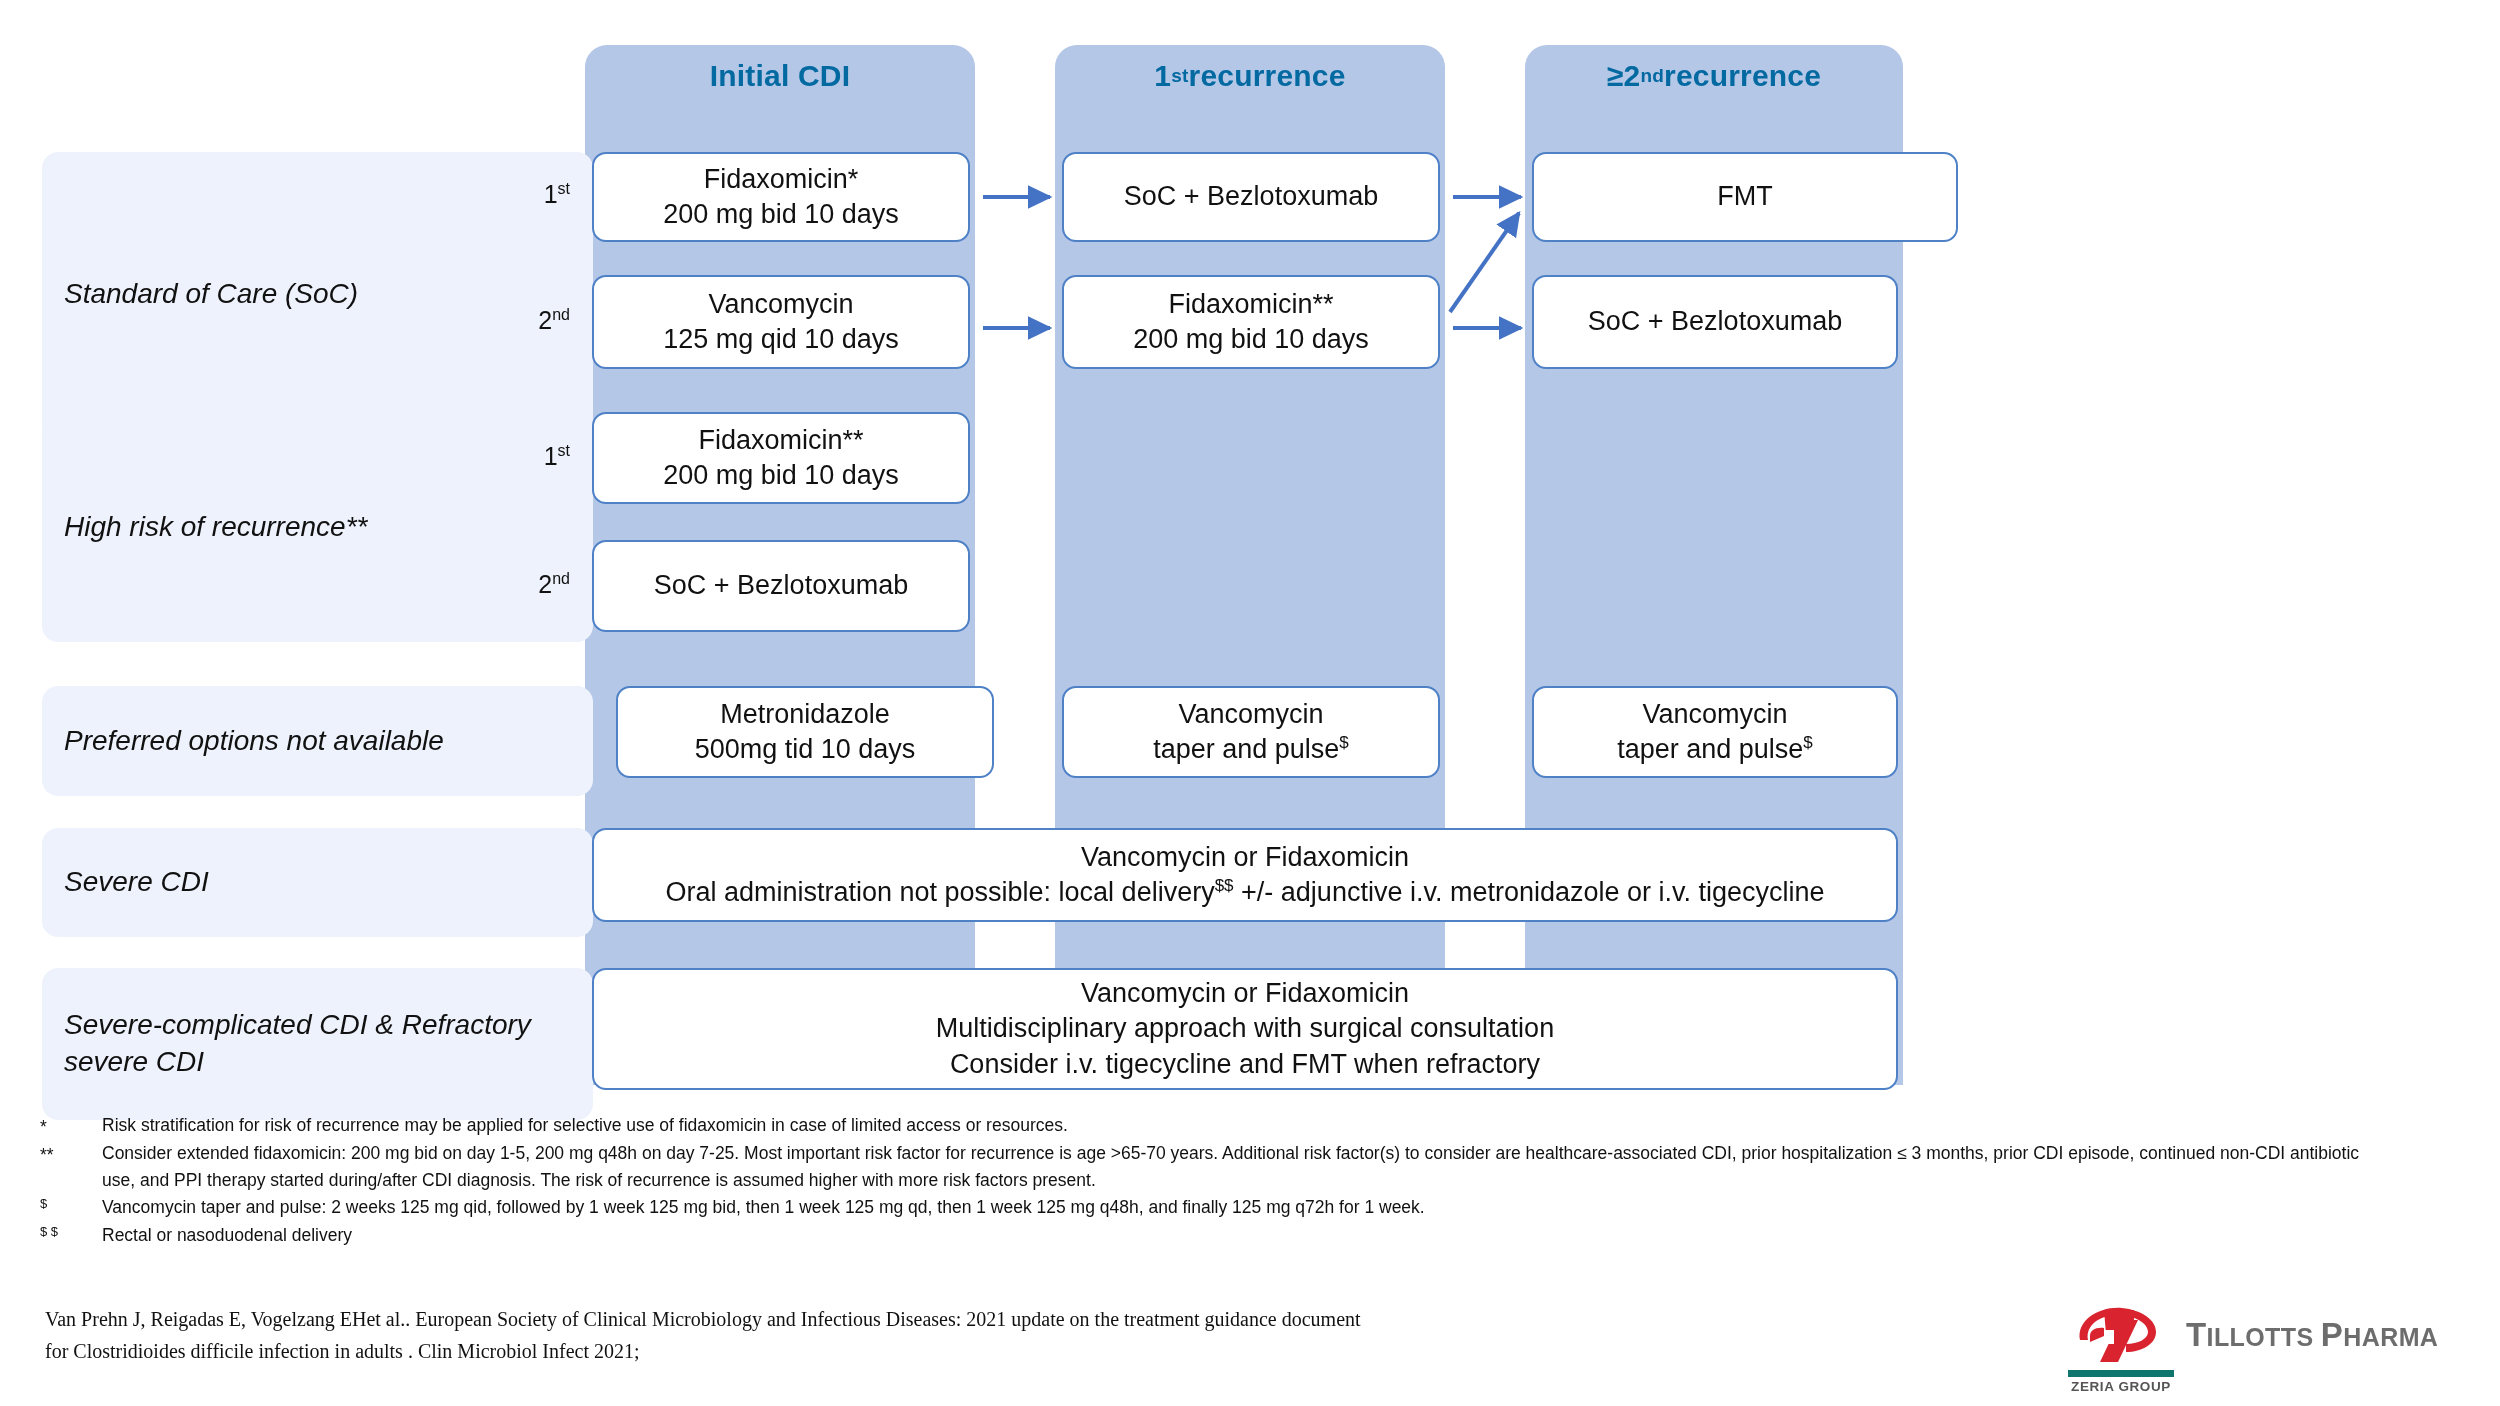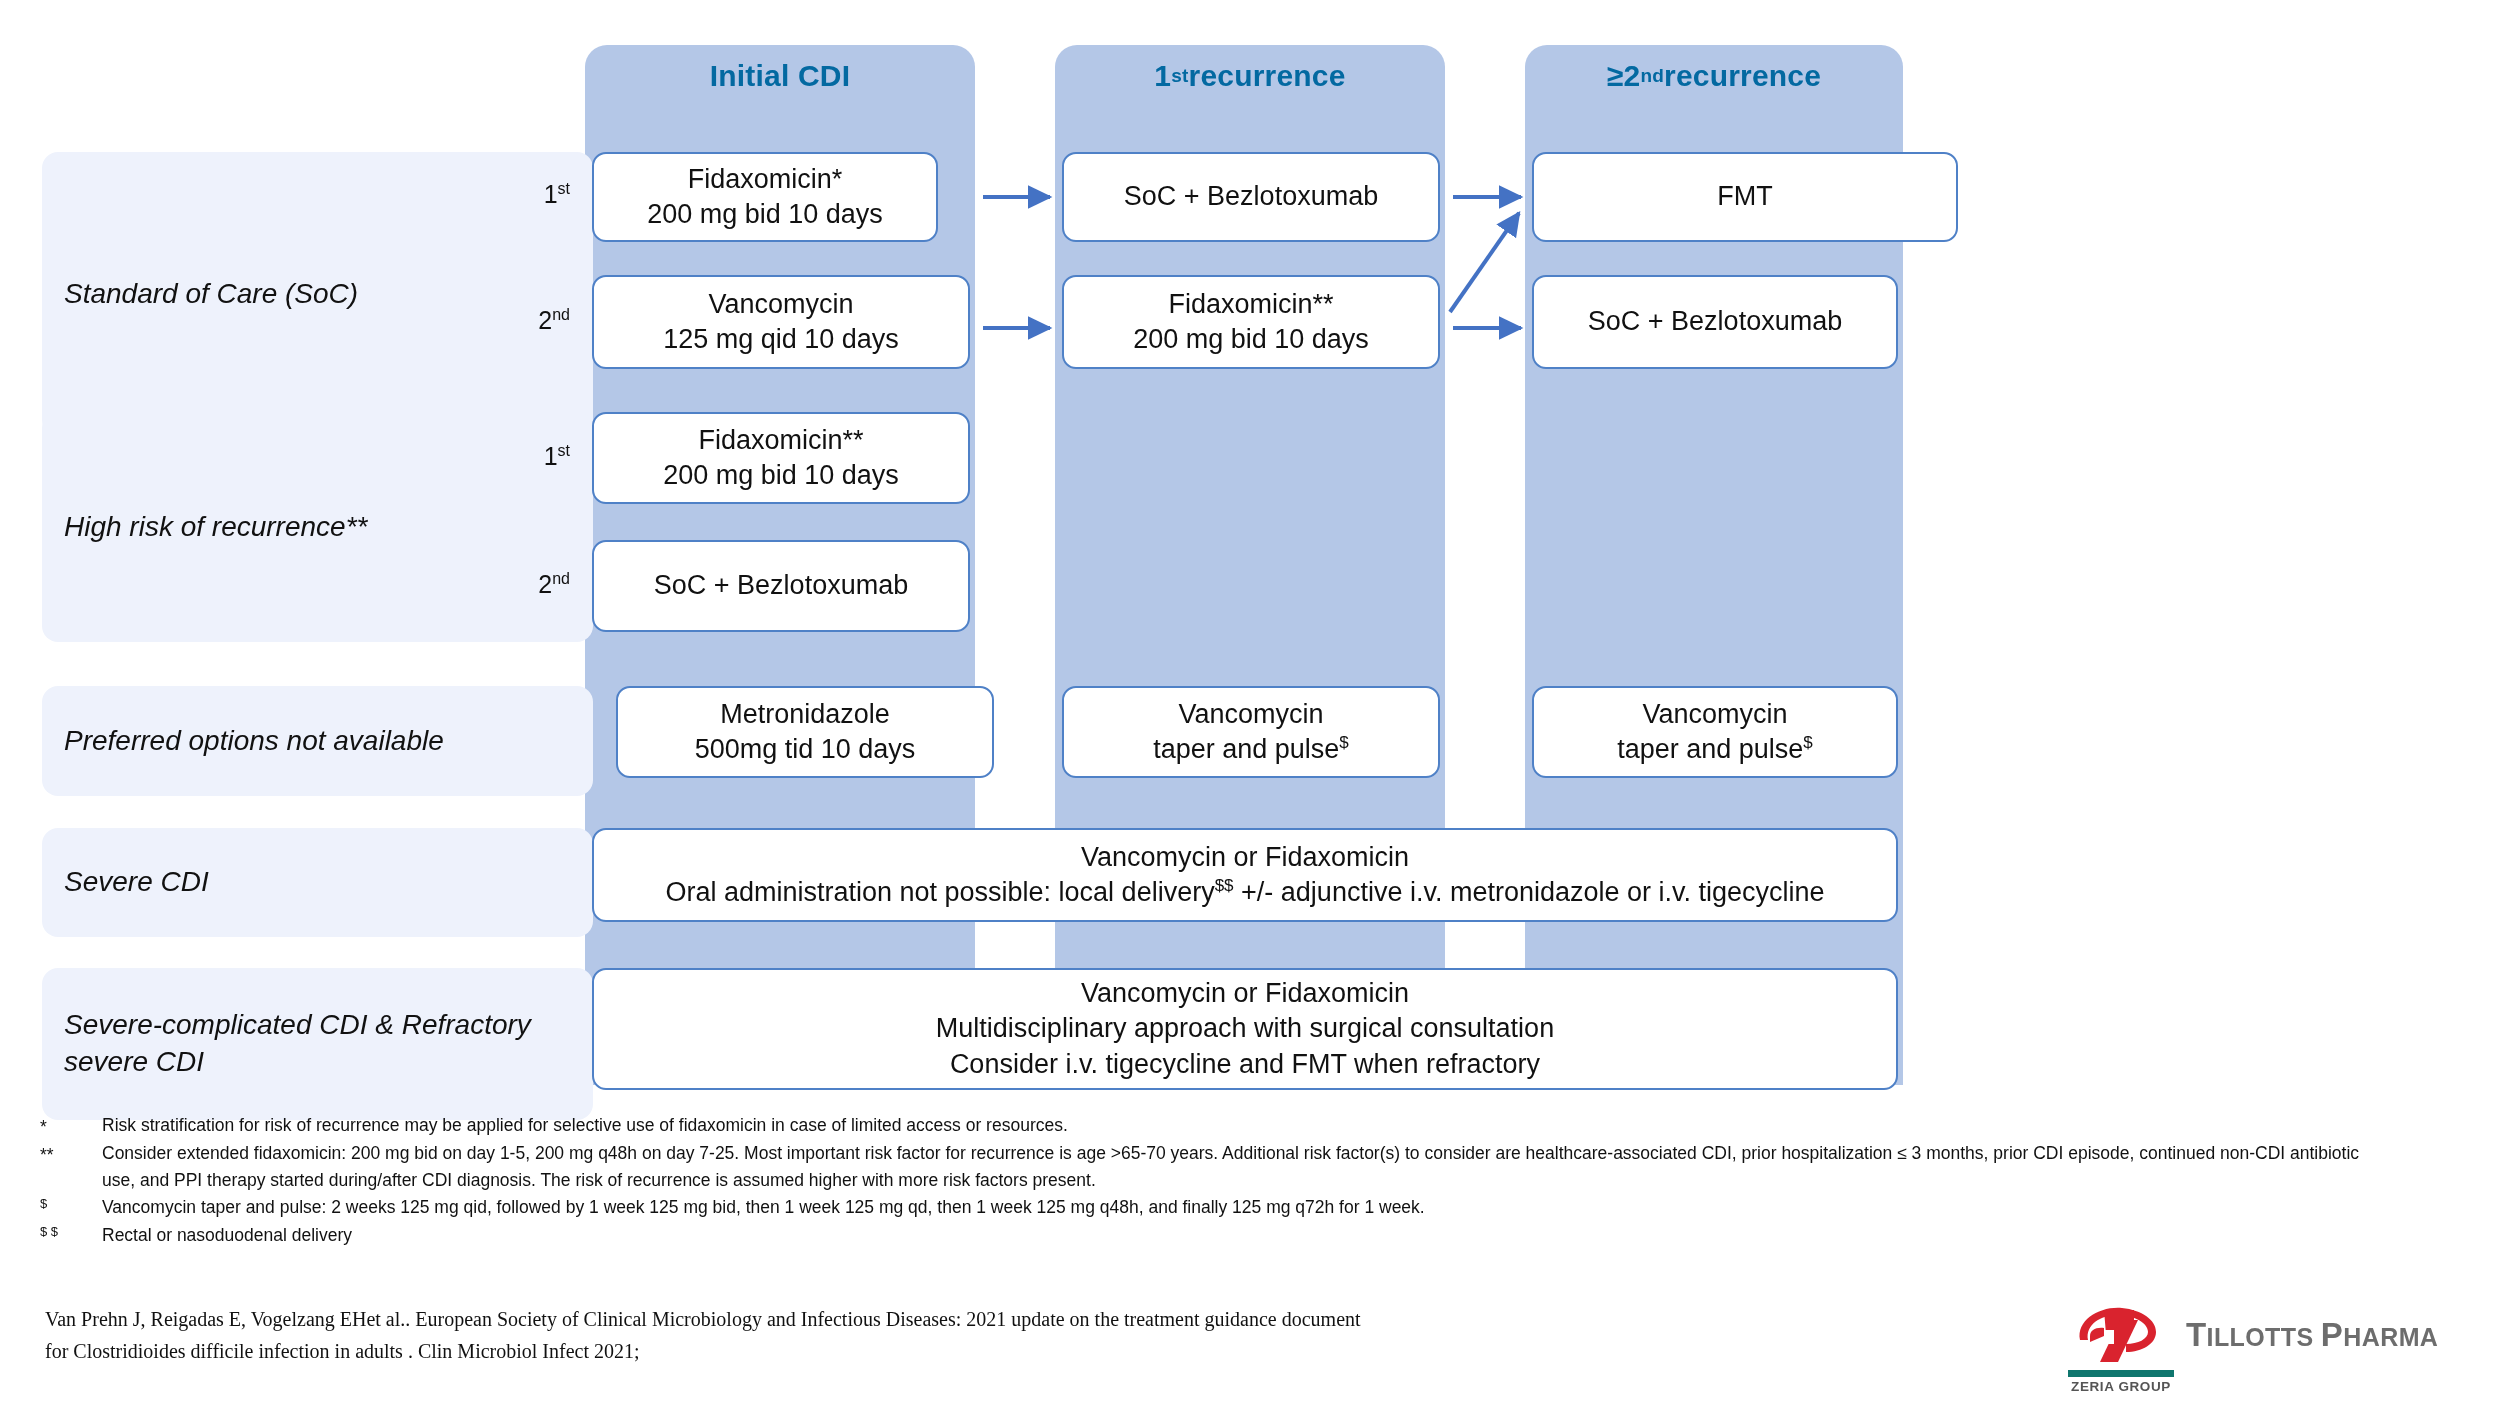--- a/index.html
+++ b/index.html
@@ -109,21 +109,21 @@
   <div class="ord" style="left:490px;top:306px;width:80px;">
     <span>2</span><sup>nd</sup>
   </div>
   <div class="ord" style="left:490px;top:442px;width:80px;">
     <span>1</span><sup>st</sup>
   </div>
   <div class="ord" style="left:490px;top:570px;width:80px;">
     <span>2</span><sup>nd</sup>
   </div>
 
-  <div class="tbox" style="left:592px;top:152px;width:346px;height:90px;">
+  <div class="tbox" style="left:592px;top:152px;width:378px;height:90px;">
     <span>
       <span class="ln">Fidaxomicin*</span>
       <span class="ln">200 mg bid 10 days</span>
     </span>
   </div>
   <div class="tbox" style="left:1062px;top:152px;width:378px;height:90px;">
     <span class="ln">SoC + Bezlotoxumab</span>
   </div>
   <div class="tbox" style="left:1532px;top:152px;width:426px;height:90px;">
     <span class="ln">FMT</span>

